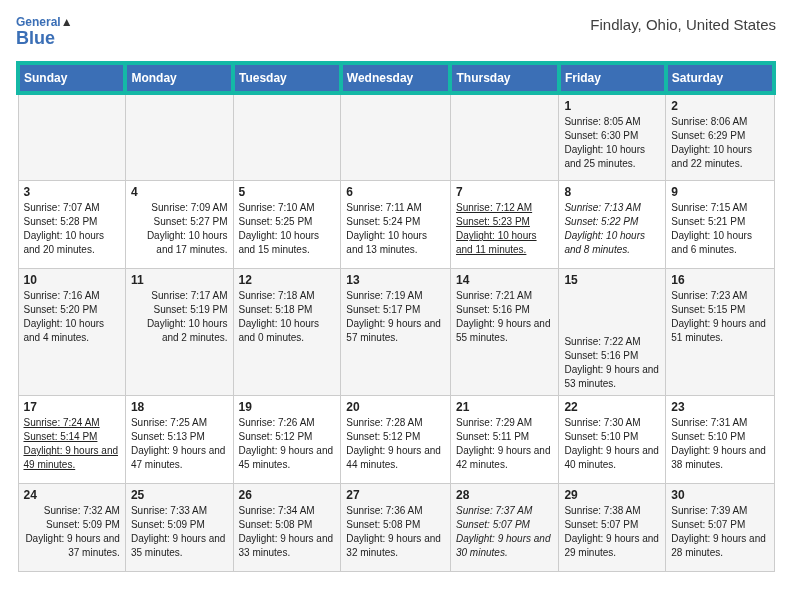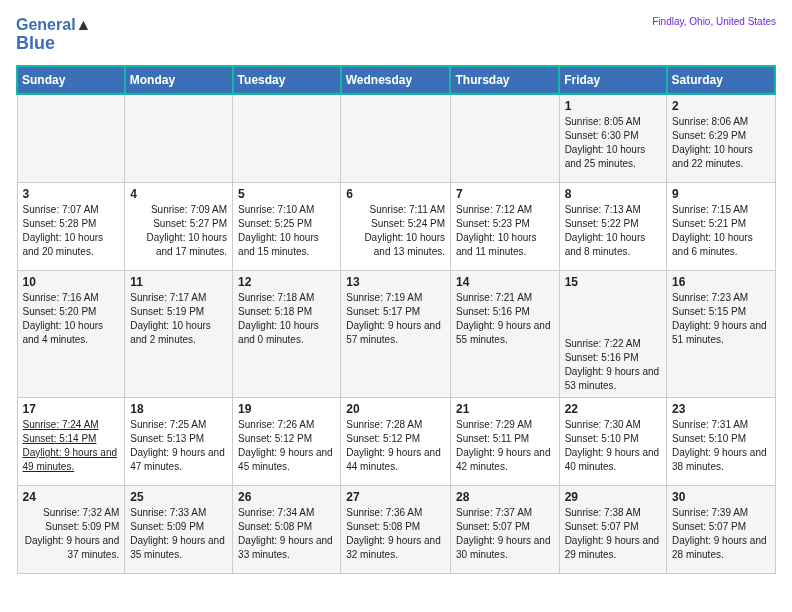--- a/index.html
+++ b/index.html
@@ -15,52 +15,52 @@
       align-items: flex-start;
       justify-content: space-between;
       margin-bottom: 12px;
     }
     .logo {
       display: flex;
       align-items: center;
       gap: 4px;
     }
     .logo-text {
-      font-size: 16px;
+      font-size: 12px;
       font-weight: bold;
       color: #333;
       line-height: 1.1;
     }
     .logo-text span {
       color: #3b6fb6;
     }
     .title-area {
       text-align: right;
     }
     .month-title {
       font-size: 32px;
       font-weight: normal;
       color: #222;
     }
     .location {
-      font-size: 10px;
-      color: #6d28d9;
+      font-size: 15px;
+      color: #404040;
     }
     table {
       width: 100%;
       border-collapse: collapse;
     }
     thead tr th {
       background-color: #3b6fb6;
       color: #fff;
       font-size: 12px;
       font-weight: bold;
       padding: 6px 4px;
       text-align: left;
-      border: 2px solid #14b8a6;
+      border: 4px solid #14b8a6;
     }
     tbody tr td {
       border: 1px solid #ccc;
       vertical-align: top;
       padding: 4px 5px;
       font-size: 10px;
       color: #222;
       min-height: 80px;
       height: 88px;
       width: 113px;
@@ -148,53 +148,53 @@
 Daylight: 10 hours and 17 minutes.</div>
         </td>
         <td>
           <span class="day-num">5</span>
           <div class="day-info" style="white-space: pre-line;">Sunrise: 7:10 AM
 Sunset: 5:25 PM
 Daylight: 10 hours and 15 minutes.</div>
         </td>
         <td>
           <span class="day-num">6</span>
-          <div class="day-info" style="white-space: pre-line; text-align: right;">Sunrise: 7:11 AM
+          <div class="day-info" style="white-space: pre-line;">Sunrise: 7:11 AM
 Sunset: 5:24 PM
 Daylight: 10 hours and 13 minutes.</div>
         </td>
         <td>
           <span class="day-num">7</span>
-          <div class="day-info" style="white-space: pre-line;">Sunrise: 7:12 AM
+          <div class="day-info" style="white-space: pre-line; text-decoration: underline;">Sunrise: 7:12 AM
 Sunset: 5:23 PM
 Daylight: 10 hours and 11 minutes.</div>
         </td>
         <td>
           <span class="day-num">8</span>
-          <div class="day-info" style="white-space: pre-line;">Sunrise: 7:13 AM
+          <div class="day-info" style="white-space: pre-line; font-style: italic;">Sunrise: 7:13 AM
 Sunset: 5:22 PM
 Daylight: 10 hours and 8 minutes.</div>
         </td>
         <td>
           <span class="day-num">9</span>
           <div class="day-info" style="white-space: pre-line;">Sunrise: 7:15 AM
 Sunset: 5:21 PM
 Daylight: 10 hours and 6 minutes.</div>
         </td>
       </tr>
       <tr>
         <td>
           <span class="day-num">10</span>
           <div class="day-info" style="white-space: pre-line;">Sunrise: 7:16 AM
 Sunset: 5:20 PM
 Daylight: 10 hours and 4 minutes.</div>
         </td>
         <td>
           <span class="day-num">11</span>
-          <div class="day-info" style="white-space: pre-line;">Sunrise: 7:17 AM
+          <div class="day-info" style="white-space: pre-line; text-align: right;">Sunrise: 7:17 AM
 Sunset: 5:19 PM
 Daylight: 10 hours and 2 minutes.</div>
         </td>
         <td>
           <span class="day-num">12</span>
           <div class="day-info" style="white-space: pre-line;">Sunrise: 7:18 AM
 Sunset: 5:18 PM
 Daylight: 10 hours and 0 minutes.</div>
         </td>
         <td>
@@ -286,21 +286,21 @@
 Daylight: 9 hours and 33 minutes.</div>
         </td>
         <td>
           <span class="day-num">27</span>
           <div class="day-info" style="white-space: pre-line;">Sunrise: 7:36 AM
 Sunset: 5:08 PM
 Daylight: 9 hours and 32 minutes.</div>
         </td>
         <td>
           <span class="day-num">28</span>
-          <div class="day-info" style="white-space: pre-line;">Sunrise: 7:37 AM
+          <div class="day-info" style="white-space: pre-line; font-style: italic;">Sunrise: 7:37 AM
 Sunset: 5:07 PM
 Daylight: 9 hours and 30 minutes.</div>
         </td>
         <td>
           <span class="day-num">29</span>
           <div class="day-info" style="white-space: pre-line;">Sunrise: 7:38 AM
 Sunset: 5:07 PM
 Daylight: 9 hours and 29 minutes.</div>
         </td>
         <td>

